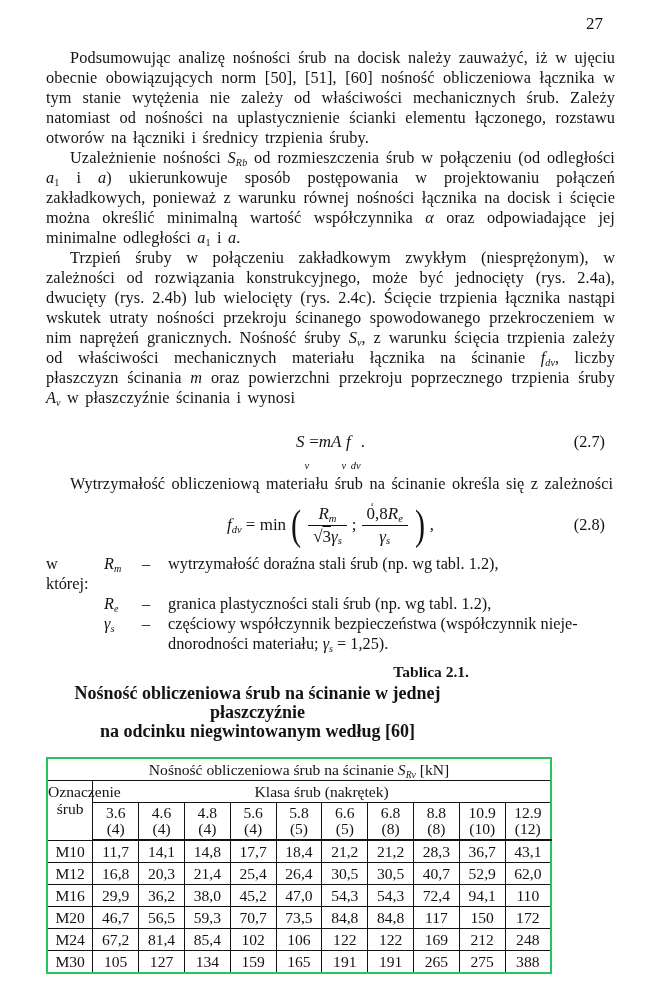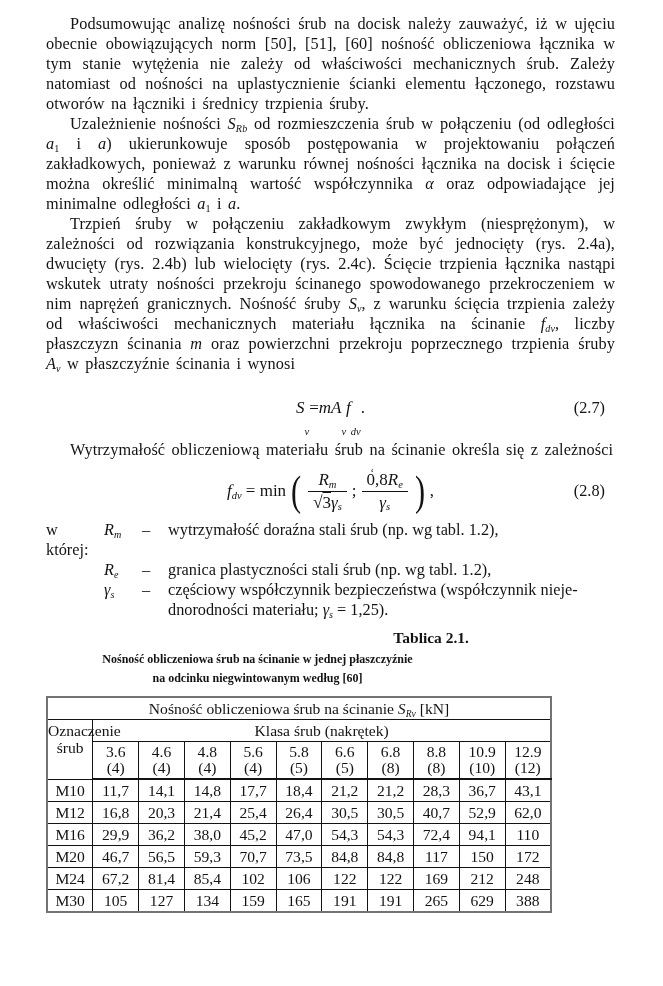--- a/index.html
+++ b/index.html
@@ -49,42 +49,43 @@
   .defs {
     display:grid;
     grid-template-columns:58px 38px 26px 1fr;
     font-size:16.3px; line-height:20px;
     margin:2px 0 8px;
   }
   .defs .sym { text-align:left; }
   .defs .desc { text-align:left; letter-spacing:0; }
   .tablearea { width:423px; margin-top:4px; }
   .tlabel { font-weight:bold; text-align:right; font-size:15.5px; line-height:20px; margin-bottom:2px; }
-  .tcaption { font-weight:bold; text-align:center; font-size:12px; line-height:19px; margin:2px 6px 8px; }
-  table.shear { border-collapse:collapse; width:506px; border:2px solid #737373; table-layout:fixed; }
+  .tcaption { font-weight:bold; text-align:center; font-size:18px; line-height:19px; margin:2px 6px 16px; }
+  table.shear { border-collapse:collapse; width:506px; border:2px solid #22c55e; table-layout:fixed; }
   table.shear td {
     border:1px solid #131313;
     text-align:center;
     font-size:15.6px;
     padding:2px 0;
     line-height:17px;
   }
   td.ttitle { padding:4px 0; font-size:16px; }
   td.col1h { width:106px; vertical-align:top; padding-top:5px; }
   td.classh { padding:2px 0; }
   td.cls { padding:2px 0 3px; line-height:16px; }
   td.cls div { line-height:16px; }
   tr.hrow td { border-bottom-width:2px;margin-top:30px; }
   td.lab { }
 </style>
 </head>
 <body>
 
 <div class="page">
 
+  <div class="pageno">27</div>
 
   <div class="bodytext">
     <p>Podsumowując analizę nośności śrub na docisk należy zauważyć, iż w ujęciu obecnie obowiązujących norm [50], [51], [60] nośność obliczeniowa łącznika w tym stanie wytężenia nie zależy od właściwości mechanicznych śrub. Zależy natomiast od nośności na uplastycznienie ścianki elementu łączonego, rozstawu otworów na łączniki i średnicy trzpienia śruby.</p>
     <p>Uzależnienie nośności <i>S</i><sub><i>Rb</i></sub> od rozmieszczenia śrub w połączeniu (od odległości <i>a</i><sub>1</sub> i <i>a</i>) ukierunkowuje sposób postępowania w projektowaniu połączeń zakładkowych, ponieważ z warunku równej nośności łącznika na docisk i ścięcie można określić minimalną wartość współczynnika <i>α</i> oraz odpowiadające jej minimalne odległości <i>a</i><sub>1</sub> i <i>a</i>.</p>
     <p>Trzpień śruby w połączeniu zakładkowym zwykłym (niesprężonym), w zależności od rozwiązania konstrukcyjnego, może być jednocięty (rys. 2.4a), dwucięty (rys. 2.4b) lub wielocięty (rys. 2.4c). Ścięcie trzpienia łącznika nastąpi wskutek utraty nośności przekroju ścinanego spowodowanego przekroczeniem w nim naprężeń granicznych. Nośność śruby <i>S</i><sub><i>v</i></sub>, z warunku ścięcia trzpienia zależy od właściwości mechanicznych materiału łącznika na ścinanie <i>f</i><sub><i>dv</i></sub>, liczby płaszczyzn ścinania <i>m</i> oraz powierzchni przekroju poprzecznego trzpienia śruby <i>A</i><sub><i>v</i></sub> w płaszczyźnie ścinania i wynosi</p>
   </div>
 
   <div class="equation">
     <span class="eqbody"><i>S</i><sub><i>v</i></sub> = <i>mA</i><sub><i>v</i></sub><i>f</i><sub><i>dv</i></sub>.</span>
     <span class="eqno">(2.7)</span>
@@ -257,20 +258,20 @@
       <tr>
         <td class="lab">M30</td>
         <td>105</td>
         <td>127</td>
         <td>134</td>
         <td>159</td>
         <td>165</td>
         <td>191</td>
         <td>191</td>
         <td>265</td>
-        <td>629</td>
+        <td>275</td>
         <td>388</td>
       </tr>
     </tbody>
       </table>
   </div>
 
 </div>
 
 </body></html>

